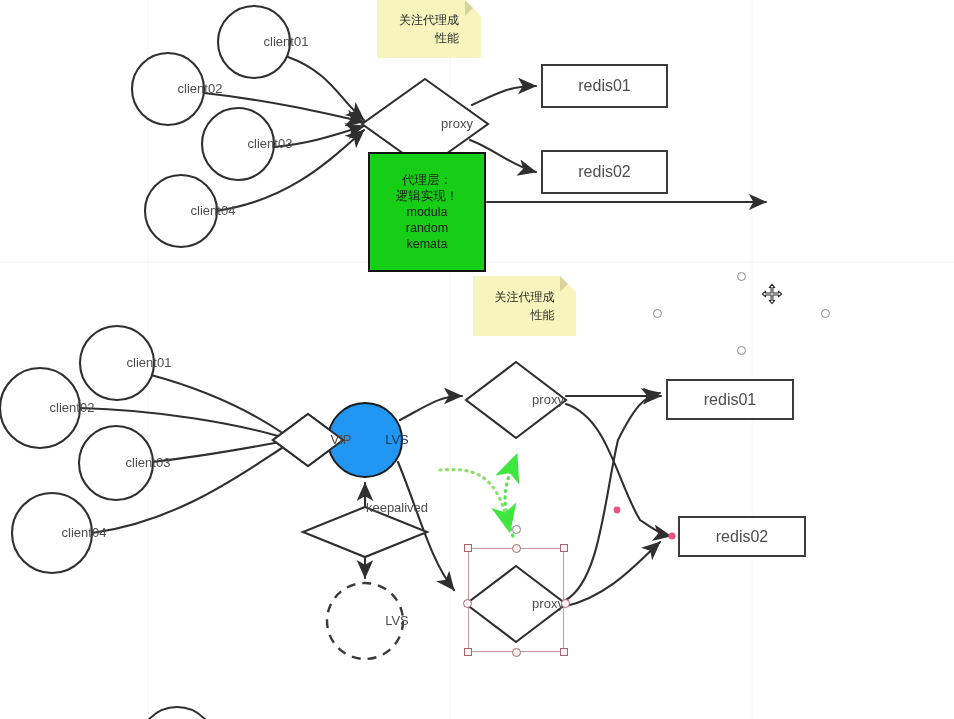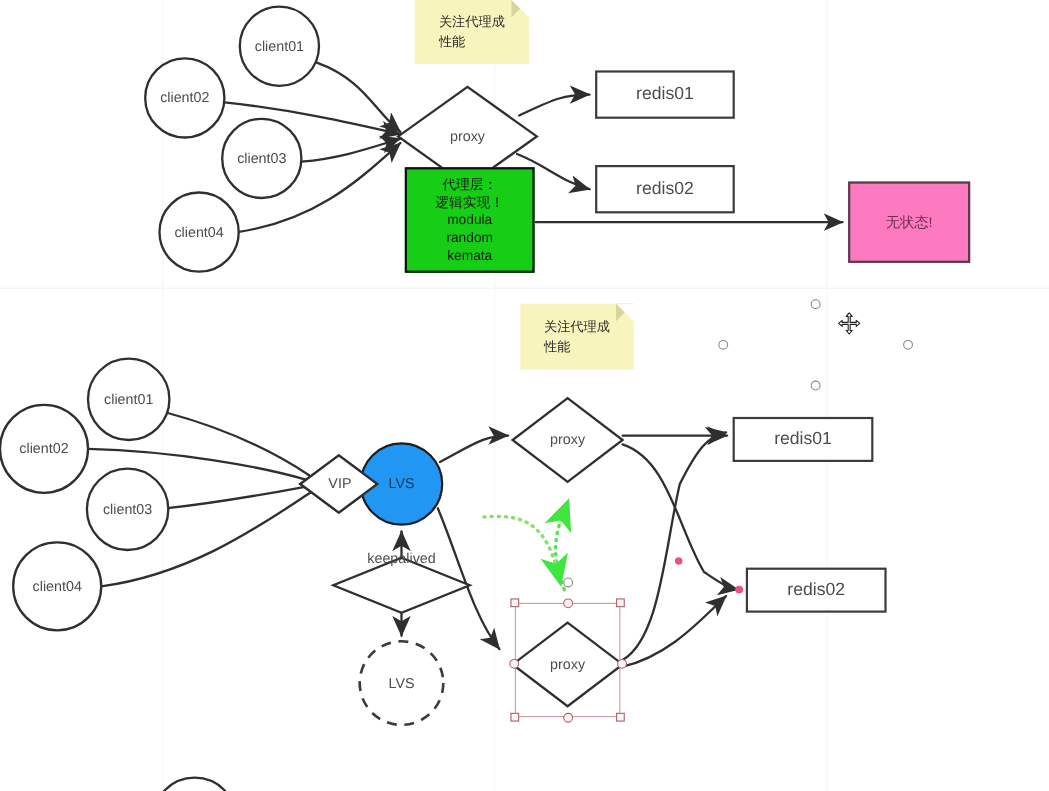--- a/index.html
+++ b/index.html
@@ -34,30 +34,31 @@
     position: absolute;
     display: flex;
     align-items: center;
     justify-content: center;
     text-align: center;
     color: #4d4d4d;
     font-size: 13px;
     line-height: 1.25;
     white-space: pre-line;
     pointer-events: none;
+    margin-left: 32px;
   }
 
   
   .sticky {
     position: absolute;
     background: #f7f5bd;
     color: #2b2b2b;
     font-size: 12px;
     line-height: 1.5;
-    text-align: left;
+    text-align: right;
     display: flex;
     align-items: center;
     justify-content: center;
     white-space: pre-line;
     box-sizing: border-box;
     padding: 4px 6px;
   }
   .sticky .fold {
     position: absolute;
     right: 0; top: 0;
@@ -251,27 +252,26 @@
 
     <div class="nlabel" style="left:218px;top:27px;width:72px;height:30px;">client01</div>
     <div class="nlabel" style="left:132px;top:74px;width:72px;height:30px;">client02</div>
     <div class="nlabel" style="left:202px;top:129px;width:72px;height:30px;">client03</div>
     <div class="nlabel" style="left:145px;top:196px;width:72px;height:30px;">client04</div>
     <div class="nlabel" style="left:389px;top:110px;width:72px;height:28px;">proxy</div>
 
     <div class="rbox" style="left:541px;top:64px;width:127px;height:44px;">redis01</div>
     <div class="rbox" style="left:541px;top:150px;width:127px;height:44px;">redis02</div>
 
-    <div class="gbox" style="left:368px;top:152px;width:118px;height:96px;">代理层：
+    <div class="gbox" style="left:368px;top:152px;width:118px;height:120px;">代理层：
 逻辑实现！
 modula
 random
 kemata</div>
 
-    <div class="pbox" style="left:771px;top:165px;width:111px;height:74px;">无状态!</div>
 
     <div class="sticky" style="left:377px;top:0px;width:104px;height:58px;">关注代理成
 性能<span class="fold2"></span><span class="fold"></span></div>
 
 
     <div class="sticky" style="left:473px;top:276px;width:103px;height:60px;">关注代理成
 性能<span class="fold2"></span><span class="fold"></span></div>
 
 
     <div>

